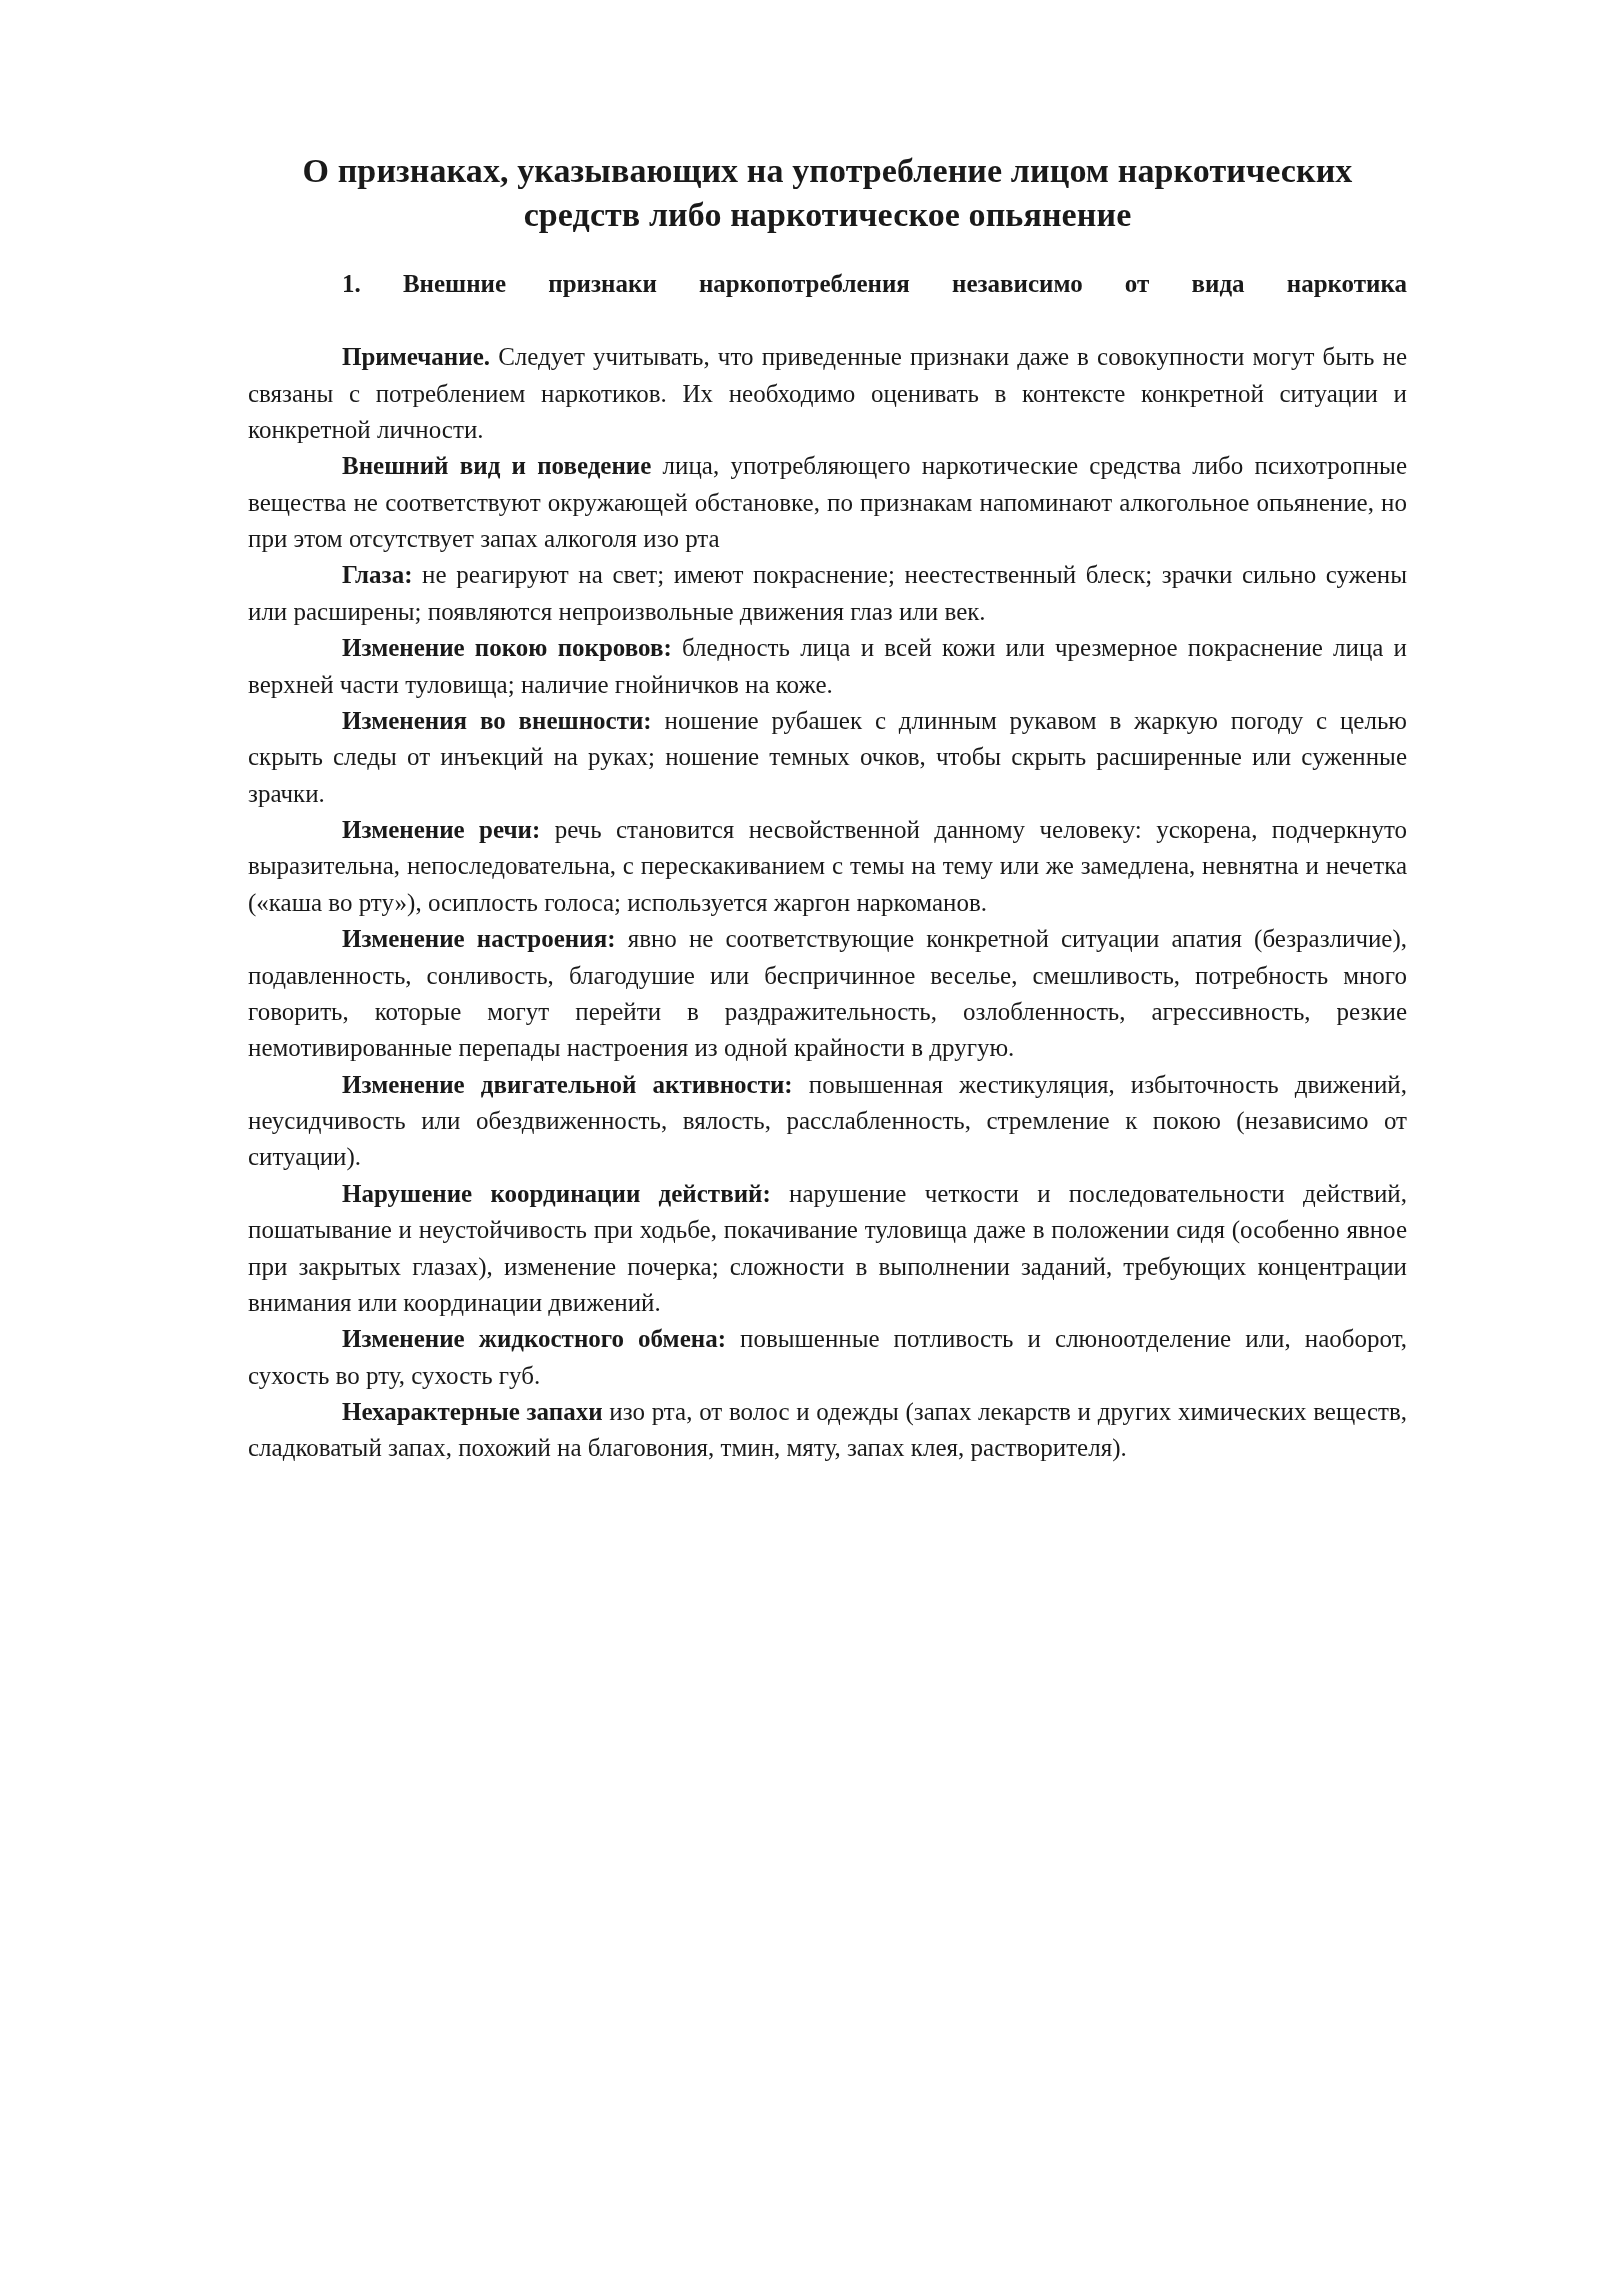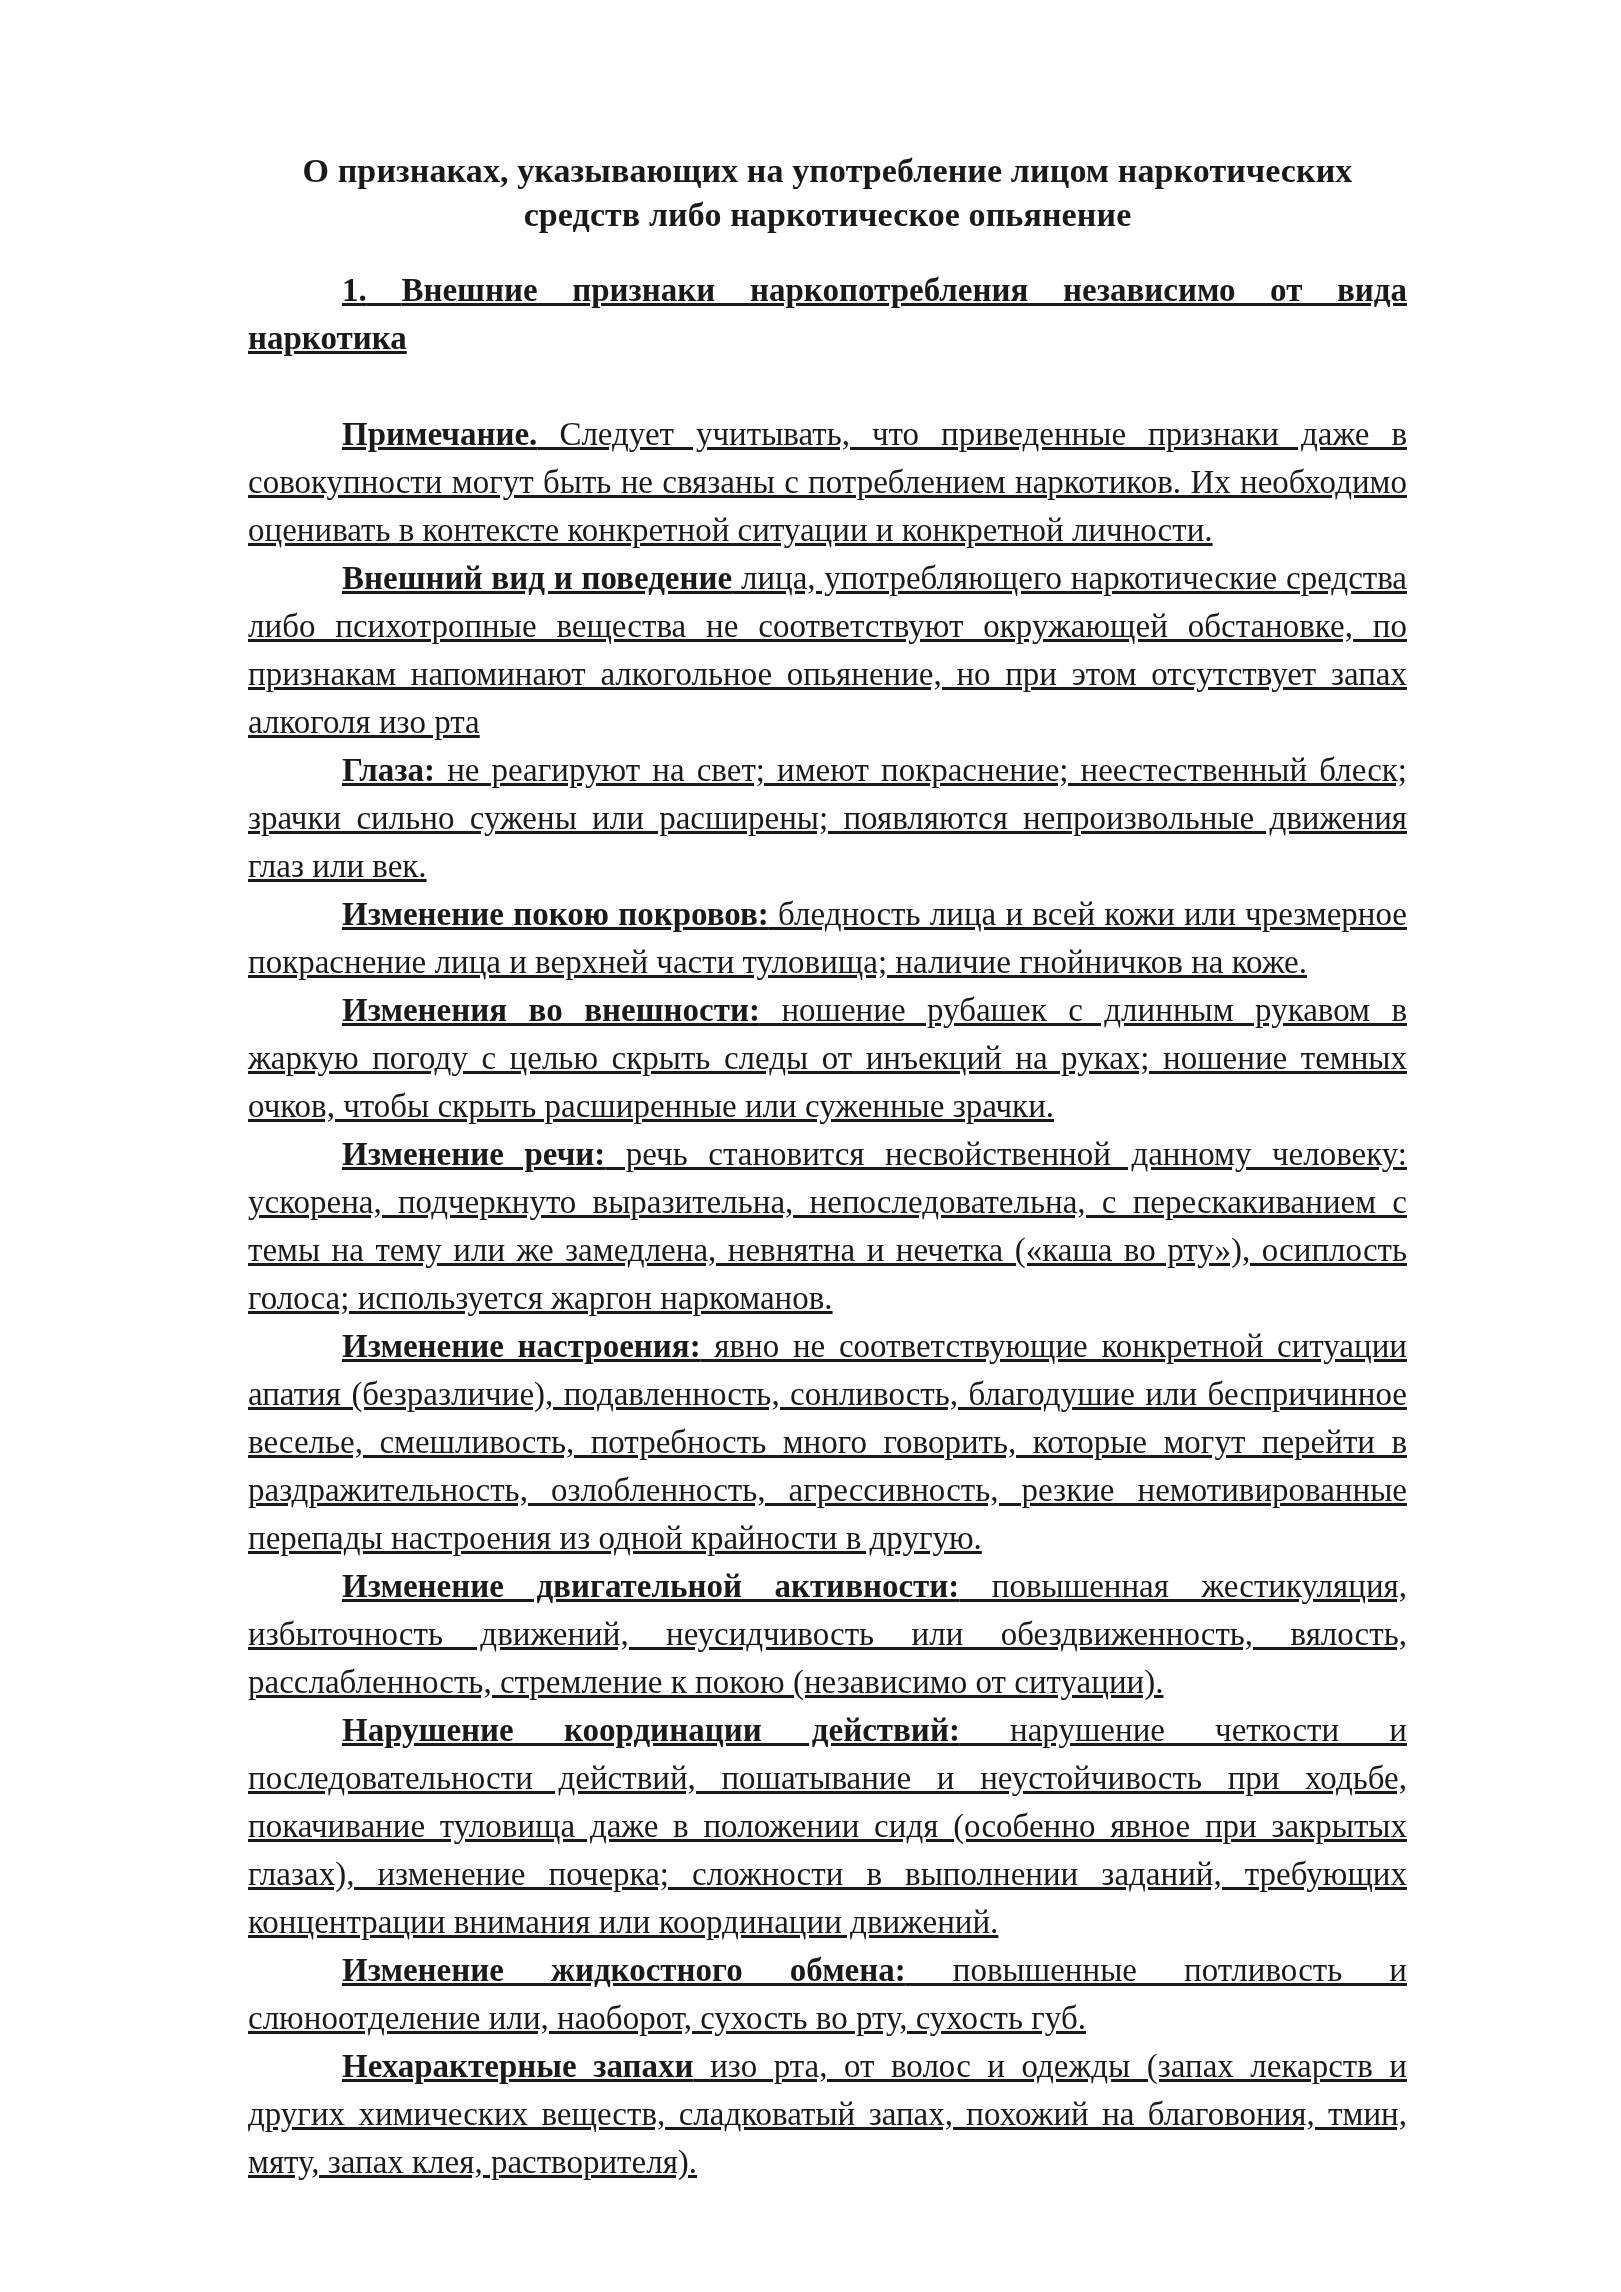--- a/index.html
+++ b/index.html
@@ -34,28 +34,27 @@
     letter-spacing: 0.1px;
   }
   .doc-title .title-line {
     display: block;
   }
   .doc-title .title-line.line-2 {
     padding: 0 39px;
   }
   p.para {
     margin: 0;
-    font-size: 33px;
+    font-size: 25px;
     line-height: 1.455;
     text-align: justify;
     text-justify: inter-word;
     text-indent: 94px;
     -webkit-hyphens: none;
     hyphens: none;
-    text-decoration: underline;
   }
   p.para.section-head {
     text-align: justify;
     text-indent: 94px;
   }
   .lead {
     font-weight: bold;
   }
   .spacer-title-gap {
     height: 29px;

